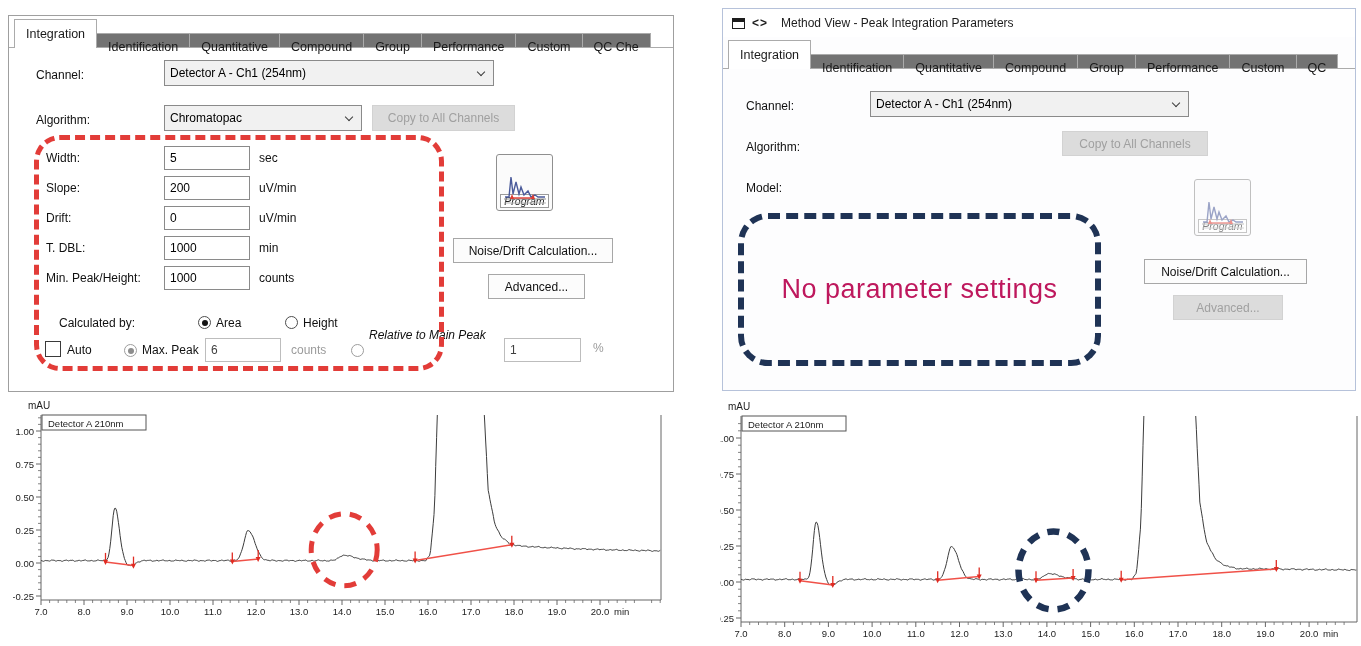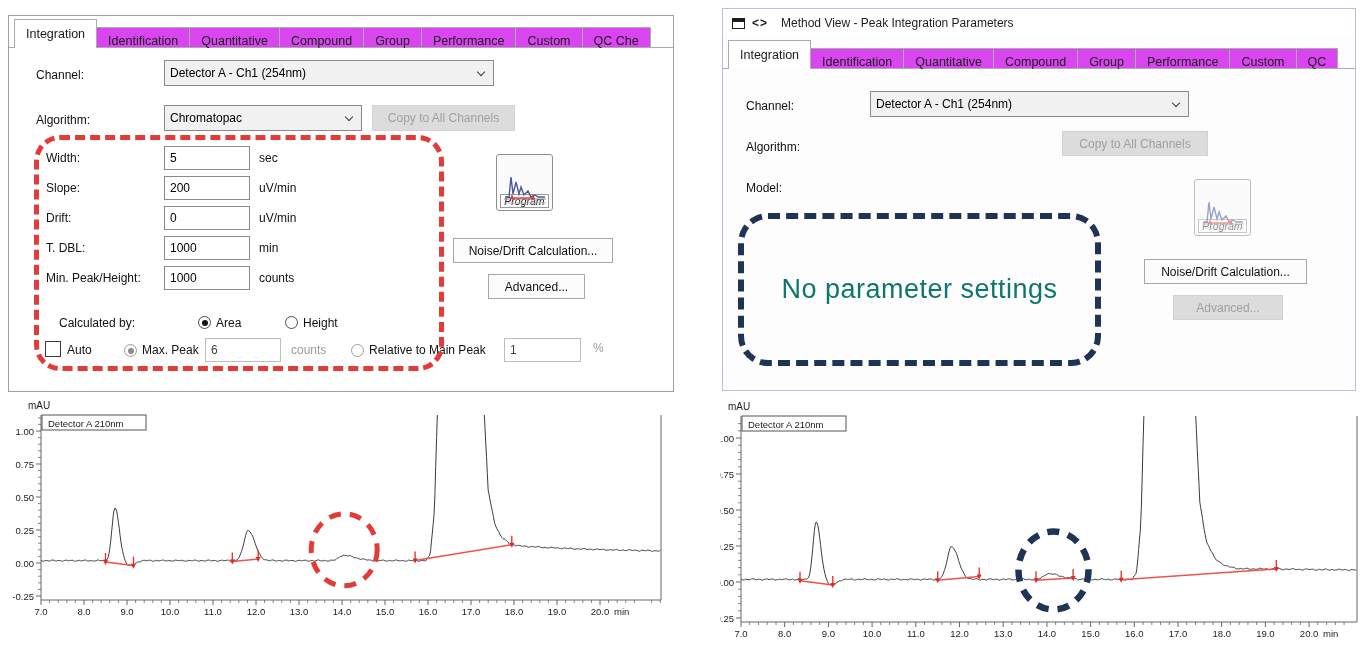--- a/index.html
+++ b/index.html
@@ -14,21 +14,21 @@
     display:flex; align-items:center; }
   .win-icon { width:13px; height:11px; border:1.5px solid #1c1c1c; border-top:4px solid #1c1c1c;
     margin-left:9px; display:inline-block; }
   .brackets { font-size:12px; font-weight:bold; color:#1c1c1c; margin-left:7px; letter-spacing:1px; }
   .titlebar .title { font-size:12px; color:#1c1c1c; margin-left:13px; }
 
   .tabstrip { position:absolute; left:0; right:0; height:32px; display:flex;
     align-items:flex-end; padding-left:5px; border-bottom:1px solid #ababab; background:transparent; }
   #left-panel  .tabstrip { top:0; }
   #right-panel .tabstrip { top:28px; }
-  .tab { border:1px solid #ababab; border-bottom:none; background:#d946ef; height:20px;
+  .tab { border:1px solid #ababab; border-bottom:none; background:#737373; height:14px;
     line-height:26px; padding:0 11px; font-size:12.5px; color:#1a1a1a; margin-right:-1px;
     white-space:nowrap; flex:0 0 auto; }
   .tab.active { background:#ffffff; height:29px; line-height:29px; margin-bottom:-1px;
     z-index:3; position:relative; }
 
   .lbl { position:absolute; font-size:12px; color:#101010; white-space:nowrap; }
   .gray { color:#9b9b9b; }
 
   .combo { position:absolute; border:1px solid #8a8a8a; background:#f1f1f1; font-size:12px;
     color:#000; display:flex; align-items:center; padding-left:5px; }
@@ -48,21 +48,21 @@
   .radio.sel::after { content:''; position:absolute; left:2.5px; top:2.5px; width:6px; height:6px;
     border-radius:50%; background:#141414; }
   .radio.dis { border-color:#9d9d9d; }
   .radio.dis.sel::after { background:#8d8d8d; }
   .checkbox { position:absolute; width:16px; height:16px; border:1px solid #3a3a3a; background:#fff; }
 
   .annot-rect { position:absolute; border-style:dashed; background:transparent; }
   #left-annot  { left:25px; top:119px; width:410px; height:236px; border-width:5px; border-radius:26px; }
   #right-annot { left:15px; top:204px; width:363px; height:153px; border-width:6px; border-radius:30px;
     display:flex; align-items:center; justify-content:center; }
-  #no-param-msg { font-size:27px; color:#0f766e; letter-spacing:0.5px; }
+  #no-param-msg { font-size:27px; color:#be185d; letter-spacing:0.5px; }
 
   .prog { position:absolute; width:57px; height:57px; border:1px solid #8f8f8f; border-radius:3px;
     background:#fbfbfb; display:flex; flex-direction:column; align-items:center;
     justify-content:flex-end; padding-bottom:2px;font-style:italic; }
   .prog .cap { font-size:10.5px; color:#222; border:1px solid #9a9a9a; background:#fff;
     padding:0 3px; line-height:12px; }
   .prog.disabled { opacity:0.55; }
 
   svg { position:absolute; }
   svg text { font-family:"Liberation Sans", sans-serif; fill:#222; }
@@ -119,21 +119,21 @@
   <span class="radio" style="left:276px;top:300px;"></span>
   <span class="lbl" style="left:294px;top:300px;">Height</span>
 
   <span class="checkbox" style="left:36px;top:325px;"></span>
   <span class="lbl" style="left:58px;top:327px;">Auto</span>
   <span class="radio dis sel" style="left:115px;top:328px;"></span>
   <span class="lbl" style="left:133px;top:327px;">Max. Peak</span>
   <div class="inp dis" style="left:196px;top:322px;width:76px;height:24px;">6</div>
   <span class="lbl gray" style="left:282px;top:327px;">counts</span>
   <span class="radio dis" style="left:342px;top:328px;"></span>
-  <span class="lbl" style="left:360px;top:327px;">Relative to Main Peak</span>
+  <span class="lbl" style="left:360px;top:312px;font-style:italic;">Relative to Main Peak</span>
   <div class="inp dis" style="left:495px;top:322px;width:77px;height:24px;">1</div>
   <span class="lbl gray" style="left:584px;top:325px;">%</span>
 
   <div id="left-annot" class="annot-rect" style="border-color: rgb(226, 60, 56);"></div>
 
   <div class="prog" style="left:487px;top:138px;">
     <svg width="46" height="36" viewBox="0 0 46 36">
       <line x1="2" y1="27" x2="44" y2="27" stroke="#8f8f8f" stroke-width="1"></line>
       <line x1="2" y1="31" x2="44" y2="31" stroke="#b5b5b5" stroke-width="1"></line>
       <polyline points="3,25 7,25 9,5 11,22 14,10 17,22 19,15 22,23 26,19 29,25 33,23 36,25 43,25" fill="none" stroke="#4a5a9a" stroke-width="1.4"></polyline>

